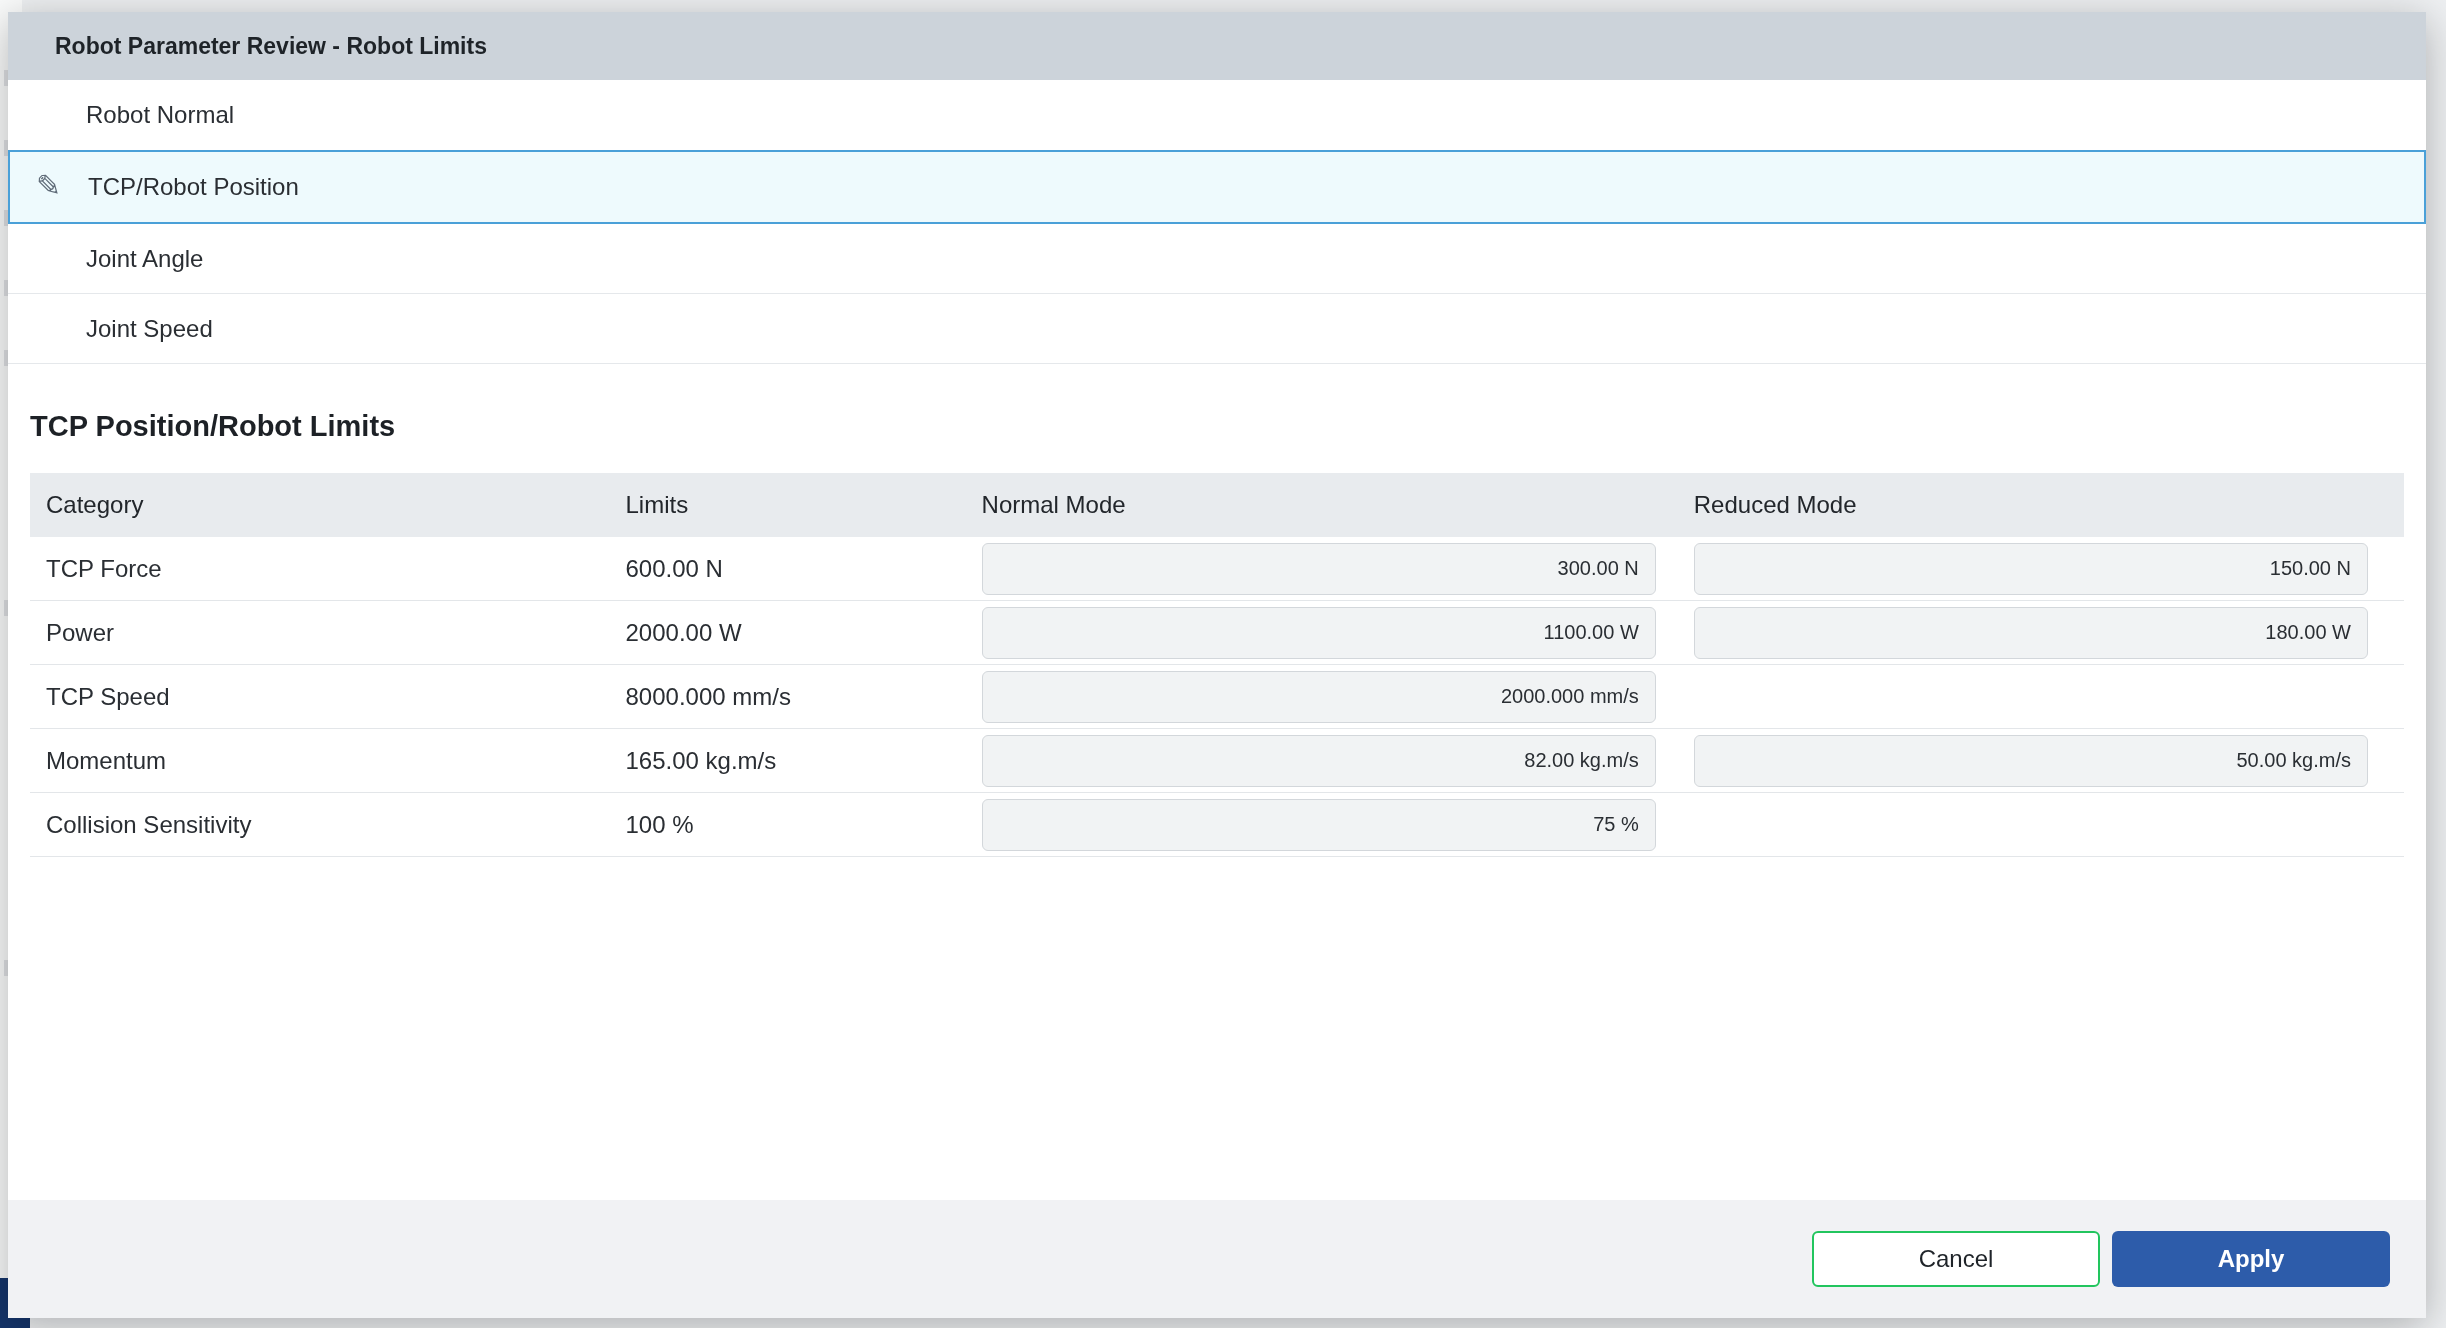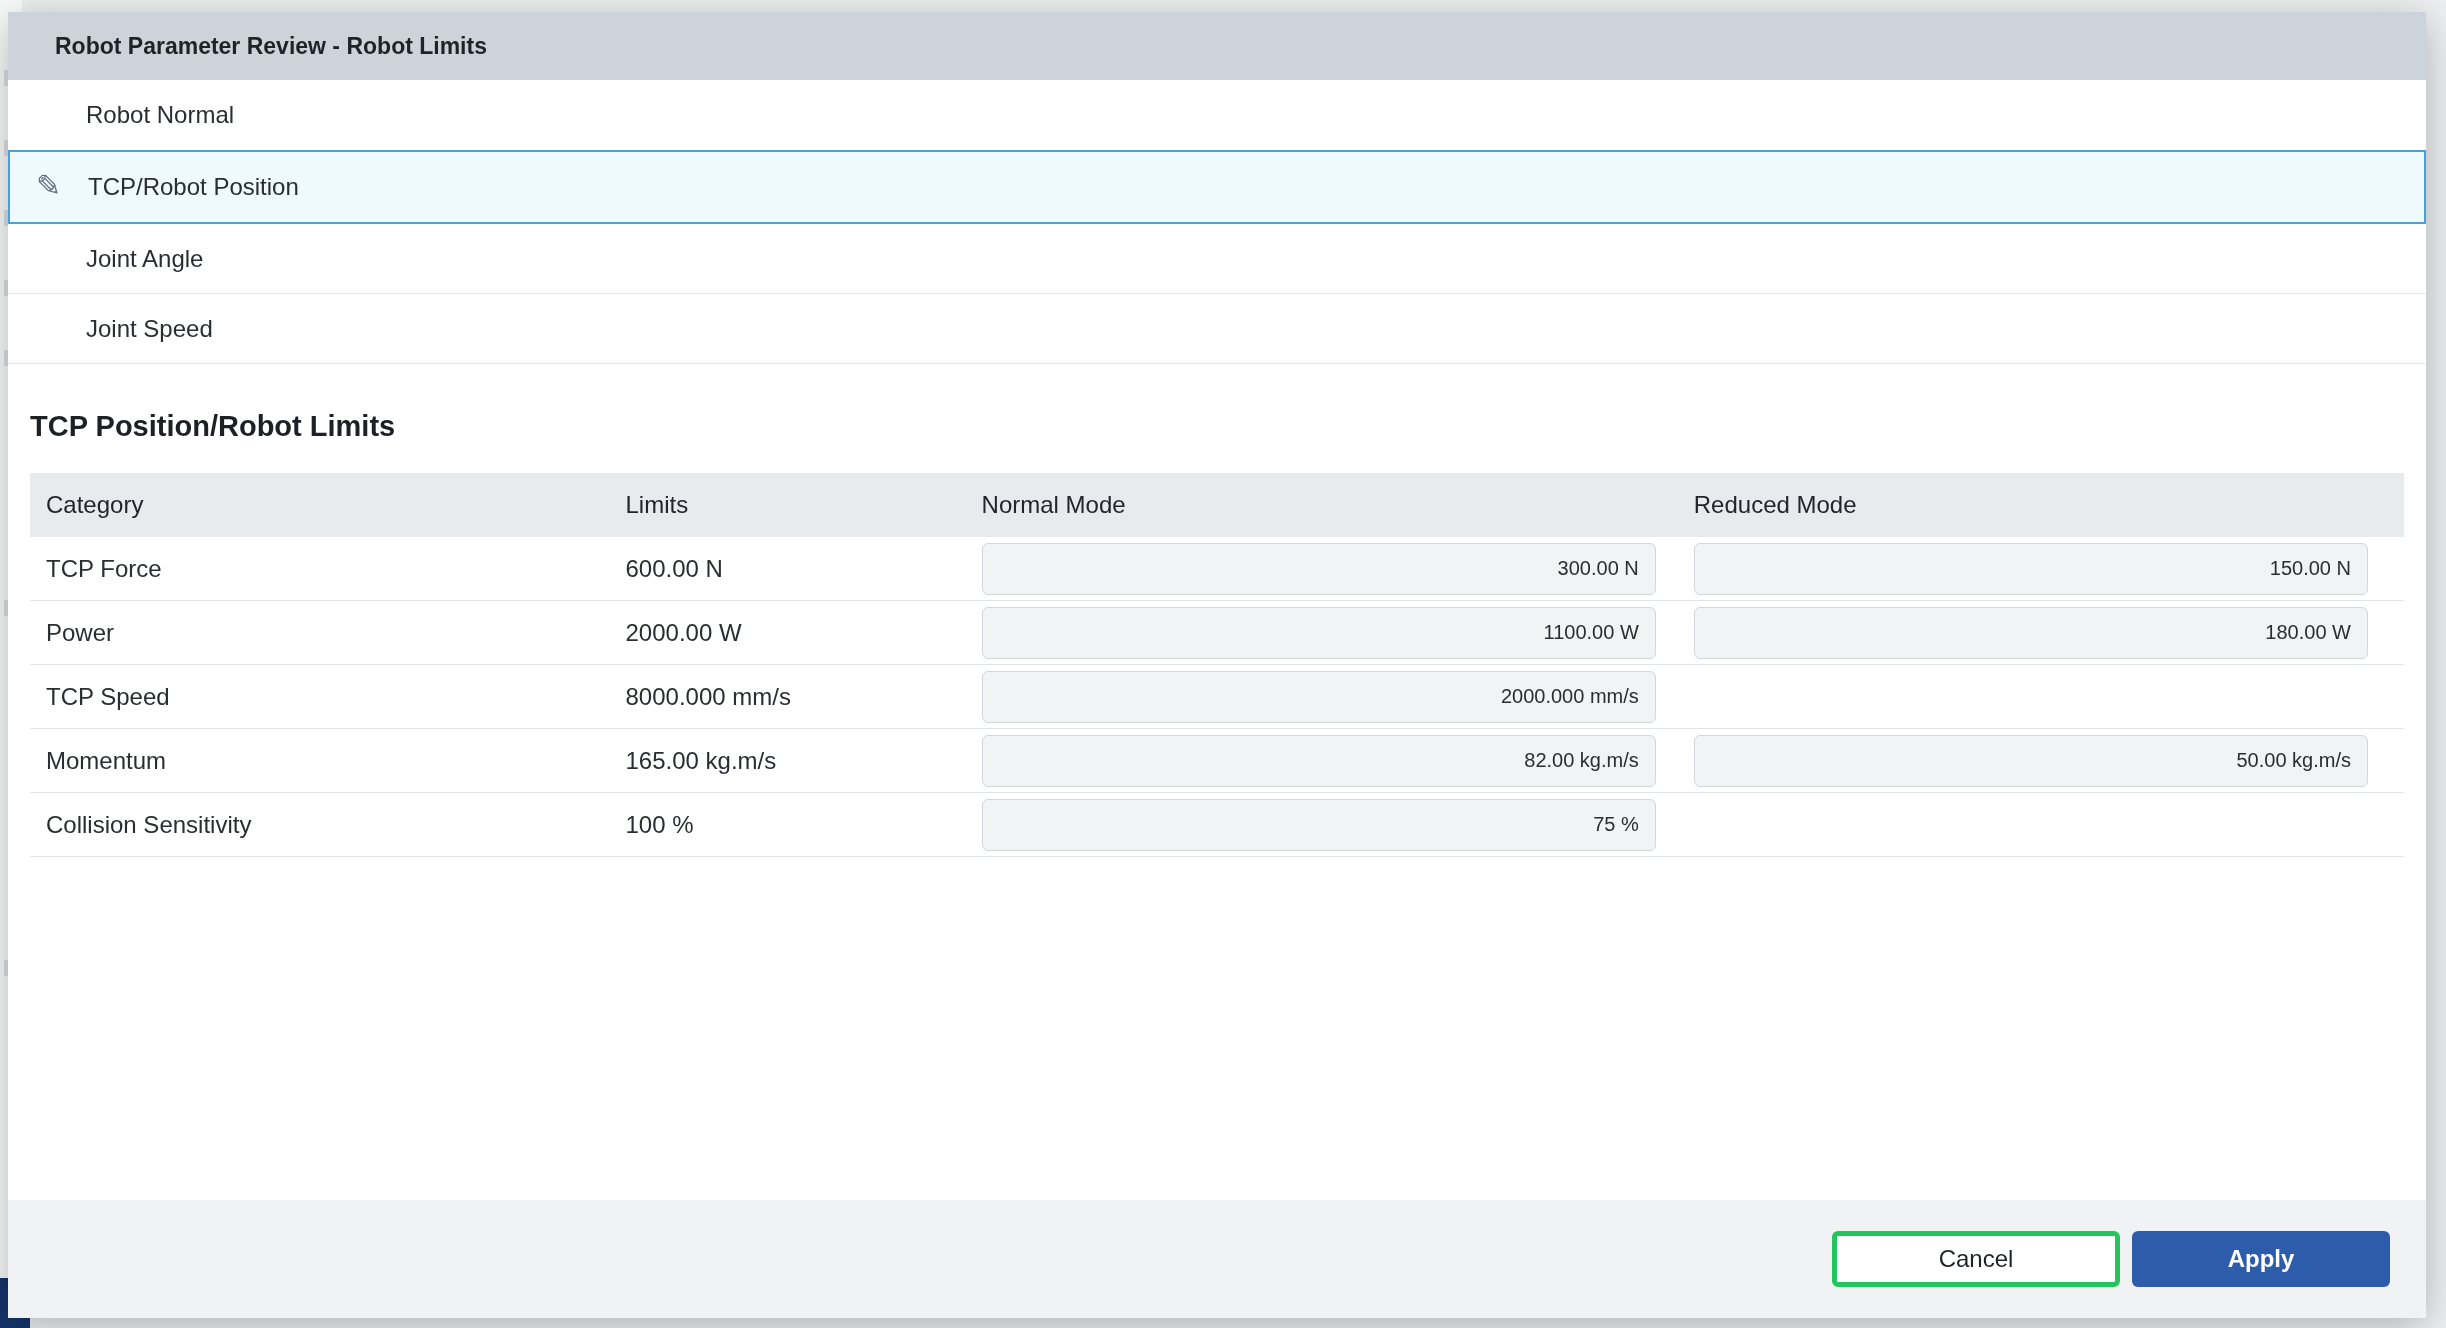--- a/index.html
+++ b/index.html
@@ -80,24 +80,24 @@
     background:#f1f2f4;
     display:flex; align-items:center; justify-content:flex-end;
     gap:12px; padding-right:36px;
   }
   .btn{
     height:56px; border-radius:6px; font-size:24px; cursor:pointer;
     font-family:"Liberation Sans","DejaVu Sans",sans-serif;
     display:flex; align-items:center; justify-content:center;
   }
   .btn-cancel{
-    width:288px; background:#ffffff; border:5px solid #22c55e; color:#1f2429;
+    width:288px; background:#ffffff; border:2px solid #22c55e; color:#1f2429;
   }
   .btn-apply{
-    width:258px; background:var(--accent_blue,#2d5caa); border:none; color:#ffffff; font-weight:600;
+    width:278px; background:var(--accent_blue,#2d5caa); border:none; color:#ffffff; font-weight:600;
   }
 </style>
 </head>
 <body>
 
 <div class="bg-strip">
   <div class="bg-dash" style="top:70px"></div>
   <div class="bg-dash" style="top:140px"></div>
   <div class="bg-dash" style="top:210px"></div>
   <div class="bg-dash" style="top:280px"></div>

